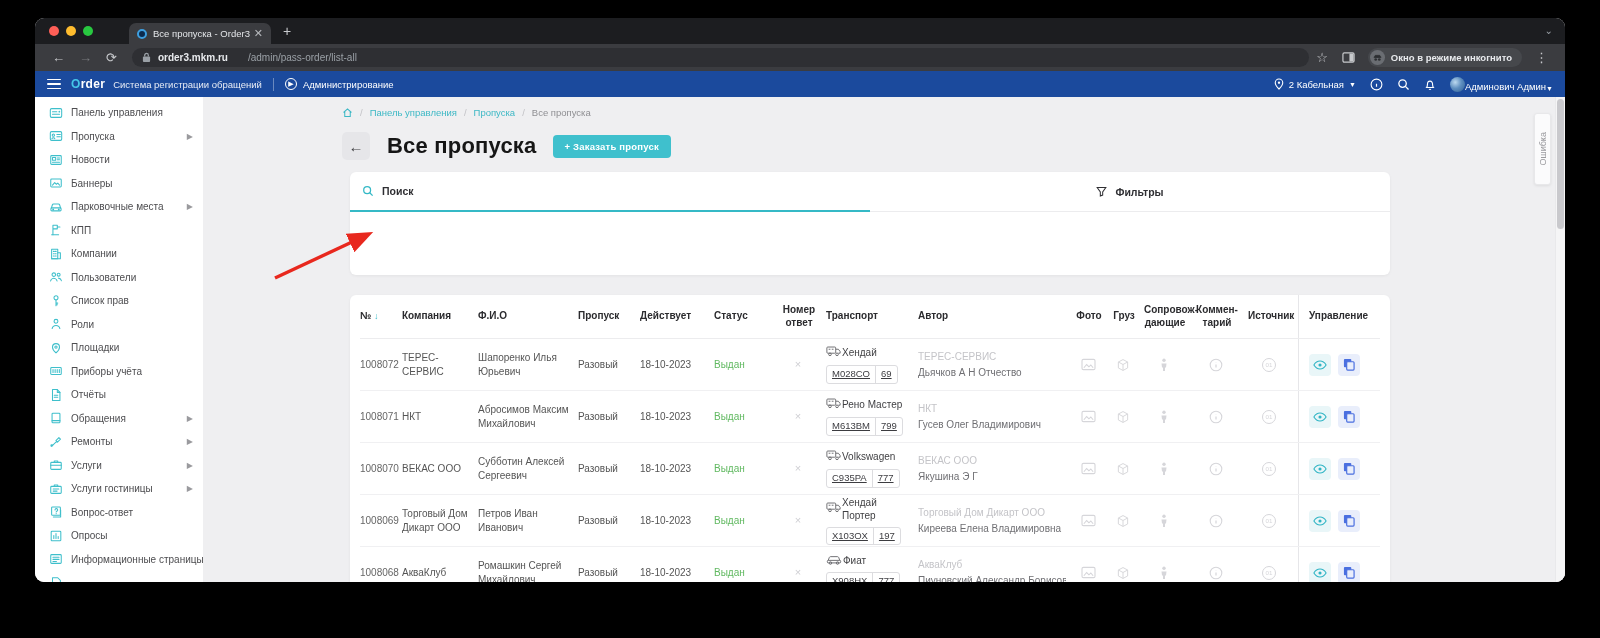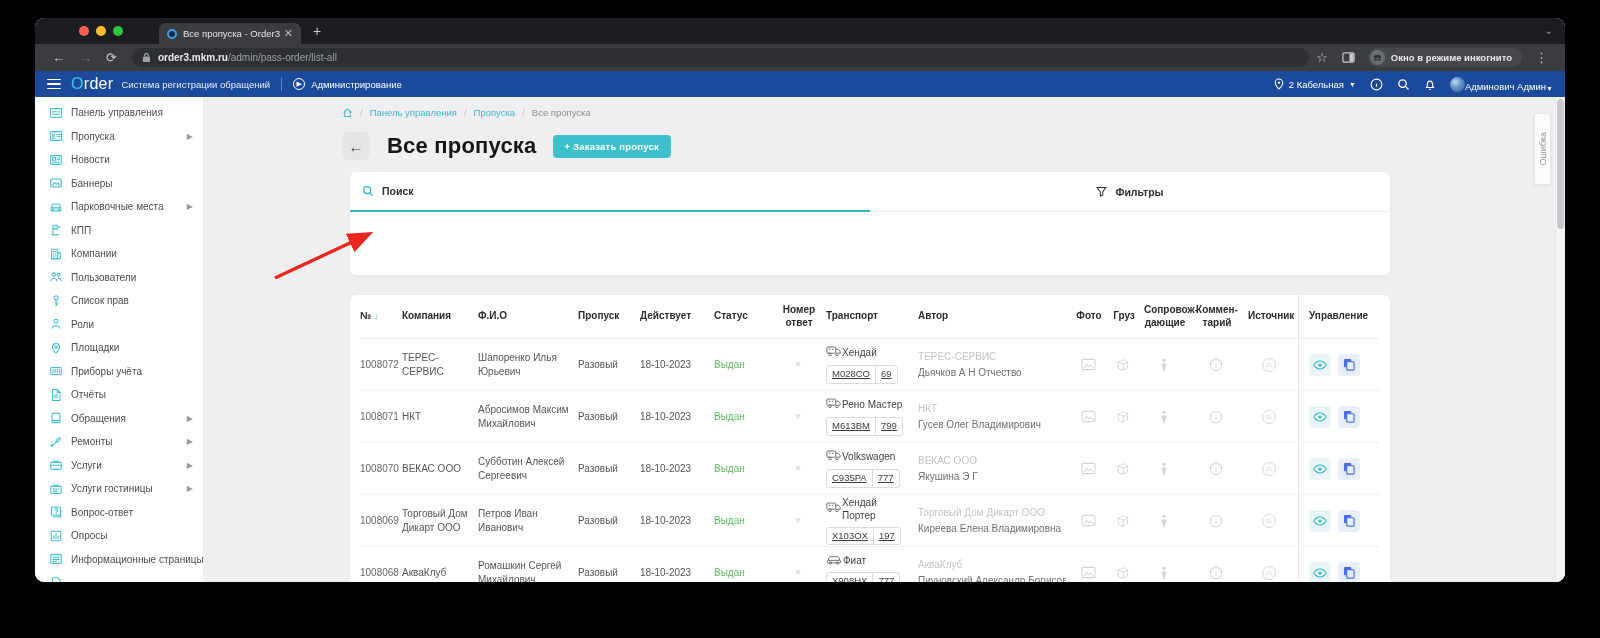--- a/index.html
+++ b/index.html
@@ -1,45 +1,45 @@
 <!DOCTYPE html>
 <html><head>
 <meta charset="utf-8">
 <style>
   * { margin:0; padding:0; box-sizing:border-box; }
   html,body { width:1600px; height:638px; background:#000; font-family:"Liberation Sans", sans-serif; overflow:hidden; }
   .window { position:absolute; left:35px; top:18px; width:1530px; height:564px; border-radius:9px; overflow:hidden; background:#efeff1; box-shadow:0 8px 30px rgba(0,0,0,.6); display:flex; flex-direction:column; }
 
   
-  .tabstrip { height:26px; background:#1c1d20; display:flex; align-items:center; flex:0 0 auto; position:relative;padding-left:30px; }
+  .tabstrip { height:26px; background:#1c1d20; display:flex; align-items:center; flex:0 0 auto; position:relative; }
   .lights { display:flex; gap:7px; margin:0 14px 0 14px; }
   .light { width:10px; height:10px; border-radius:50%; }
   .l-red{background:#ff5f57}.l-yel{background:#febc2e}.l-grn{background:#28c840}
   .tab { margin-left:22px; height:21px; align-self:flex-end; background:#3b3c40; border-radius:7px 7px 0 0; display:flex; align-items:center; padding:0 8px; width:142px; }
   .favicon { width:10px; height:10px; border-radius:50%; border:2.5px solid #3d9fe0; background:#0b2a4d; flex:0 0 auto; }
   .tab-title { color:#e4e6e9; font-size:9.5px; margin-left:6px; white-space:nowrap; overflow:hidden; flex:1; }
   .tab-close { color:#b7b9bd; font-size:11px; margin-left:4px; cursor:default; }
   .newtab { color:#c9cbcf; font-size:14px; margin-left:12px; }
   .strip-chevron { position:absolute; right:12px; top:7px; color:#9aa0a6; font-size:10px; }
   .toolbar { height:27px; background:#3b3c40; display:flex; align-items:center; padding:0 10px; flex:0 0 auto; }
   .nav-ic { color:#c7c9cc; font-size:13px; margin:0 7px; }
   .nav-ic.dim { color:#77797d; }
   .urlbox { display:flex; align-items:center; margin-left:8px; background:#2e2f33; border-radius:11px; height:19px; padding:0 10px; flex:1; max-width:1190px; }
   .url-domain { color:#e8eaed; font-size:10px; font-weight:bold; }
-  .url-path { color:#9aa0a6; font-size:10px; }
+  .url-path { color:#9aa0a6; font-size:10px;padding-left:20px; }
   .tb-right { display:flex; align-items:center; margin-left:auto; }
   .incog { display:flex; align-items:center; background:#3f4click043; background:#46484c; border-radius:10px; height:19px; padding:0 10px 0 2px; margin:0 6px; }
   .incog-ava { width:15px; height:15px; border-radius:50%; background:#6a6d72; display:flex; align-items:center; justify-content:center; margin-right:6px; }
   .incog-txt { color:#e8eaed; font-size:9.5px; font-weight:bold; white-space:nowrap; }
 
   
   .appbar { height:26px; background:#1b4a9d; display:flex; align-items:center; padding:0 12px; flex:0 0 auto; color:#fff; }
   .burger { width:14px; display:flex; flex-direction:column; gap:3px; margin-right:10px; }
   .burger span { height:1.6px; background:#fff; border-radius:1px; }
-  .nav-logo { font-size:16px; font-weight:normal; letter-spacing:.3px;text-align:right; }
+  .nav-logo { font-size:12px; font-weight:bold; letter-spacing:.3px;text-align:right; }
   .nav-logo::first-letter { color:#45c6e8; }
   .app-sub { font-size:9.5px; margin-left:8px; color:#e8ecf5; }
   .app-divider { width:1px; height:13px; background:rgba(255,255,255,.35); margin:0 11px; }
   .admin-ic { width:12px; height:12px; border-radius:50%; border:1.3px solid #fff; display:flex; align-items:center; justify-content:center; font-size:7px; margin-right:6px; }
   .app-admin { font-size:9.5px; }
   .appbar-right { margin-left:auto; display:flex; align-items:center; gap:14px; }
   .appbar-right svg { display:block; }
   .loc { display:flex; align-items:center; gap:5px; font-size:9.5px; }
   .caret { font-size:7px; }
   .avatar { width:15px; height:15px; border-radius:50%; background:radial-gradient(circle at 35% 35%, #bcd9ef 0%, #5f8fc0 45%, #2e5d92 100%); }

